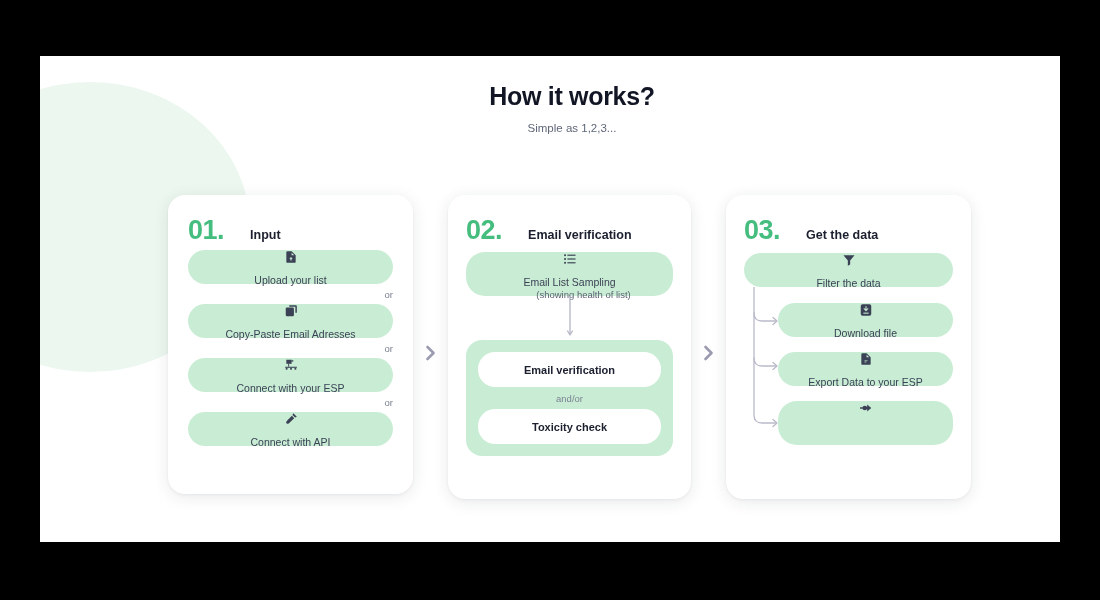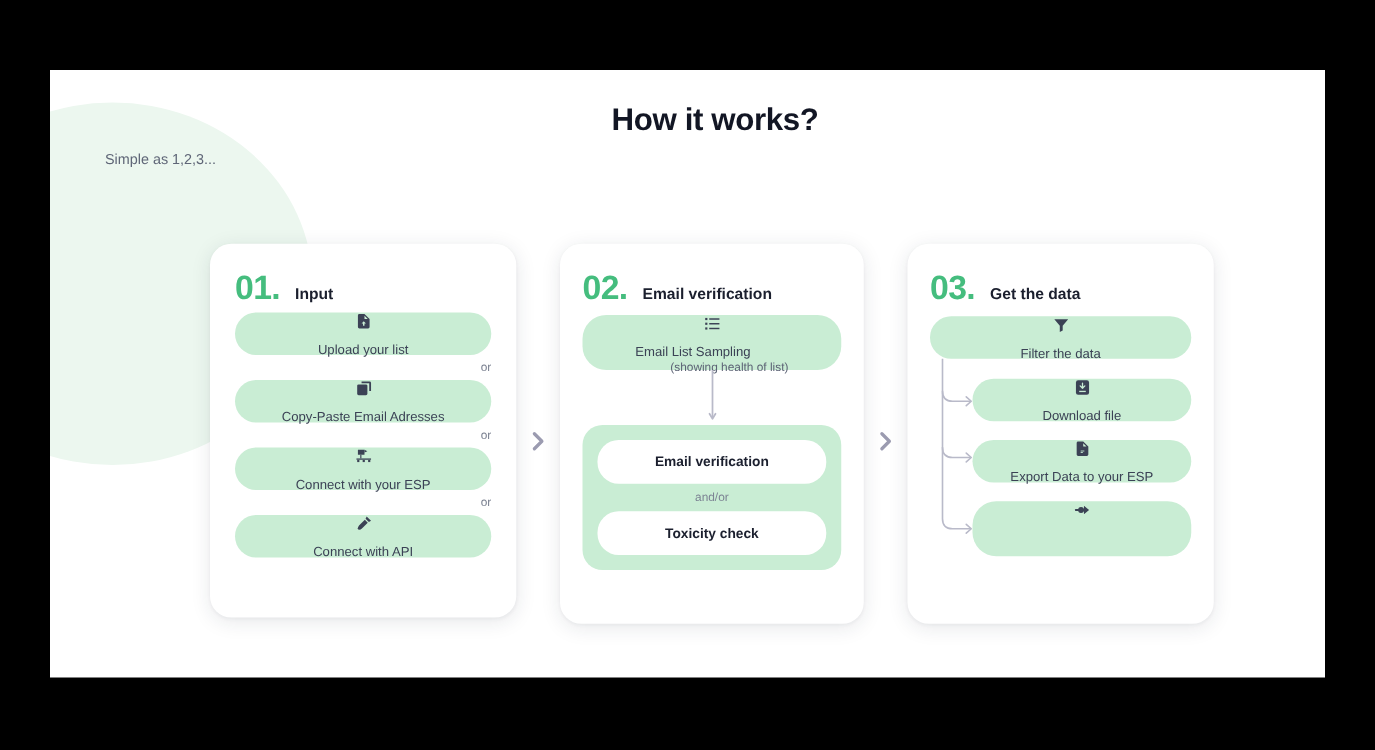--- a/index.html
+++ b/index.html
@@ -27,59 +27,59 @@
   .content { position: relative; width: 100%; height: 100%; }
 
   .page-title {
     position: absolute; left: 0; top: 26px; width: 100%;
     text-align: center;
     font-size: 25px; font-weight: bold; color: #121624;
     letter-spacing: -0.3px;
   }
   .page-subtitle {
     position: absolute; left: 0; top: 66px; width: 100%;
-    text-align: left;
+    text-align: center;
     font-size: 11.5px; color: #5f6677;
   }
 
   .cards {
     position: absolute; left: 84px; top: 139px;
     width: 868px; height: 305px;
     display: flex; align-items: flex-start;
   }
 
   .card {
     background: #ffffff;
     border-radius: 17px;
     box-shadow: 0 3px 16px rgba(30,40,60,0.10), 0 1px 3px rgba(30,40,60,0.05);
     position: relative;
   }
   .card-1 { width: 245px; height: 299px; padding: 22px 20px 0 20px; }
   .card-2 { width: 243px; height: 304px; padding: 22px 18px 0 18px; }
   .card-3 { width: 245px; height: 304px; padding: 22px 18px 0 18px; }
 
-  .card-head { display: flex; align-items: baseline; gap: 12px; margin-bottom: 6px; }
+  .card-head { display: flex; align-items: baseline; gap: 26px; margin-bottom: 6px; }
   .card-num {
     font-size: 27px; font-weight: bold; color: #45bd7e; letter-spacing: -0.5px;
     line-height: 1;
   }
   .card-title { font-size: 12.5px; font-weight: bold; color: #1b1f2e; }
 
   .pill {
     background: #c9edd4;
     border-radius: 19px;
     height: 34px;
     display: flex; align-items: center;
     gap: 10px;
     padding: 0 14px;
     font-size: 10.5px;
     color: #3b4255;
     flex-direction: column;
   }
-  .pill.tall { height: 44px; align-items: center; }
+  .pill.tall { height: 44px; align-items: center; text-align: center; }
   .pill-label { line-height: 1.25; }
   .pill-sub { font-size: 9.5px; color: #5b6274; display: block; margin-left: 28px; }
 
   .or {
     text-align: right; font-size: 9.5px; color: #7a8090;
     padding: 5px 0 4px 0;
   }
 
   .icon { flex: 0 0 auto; width: 14px; height: 14px; display: block; color: #3b4255; }
   .icon svg { display: block; width: 14px; height: 14px; fill: currentColor; }

